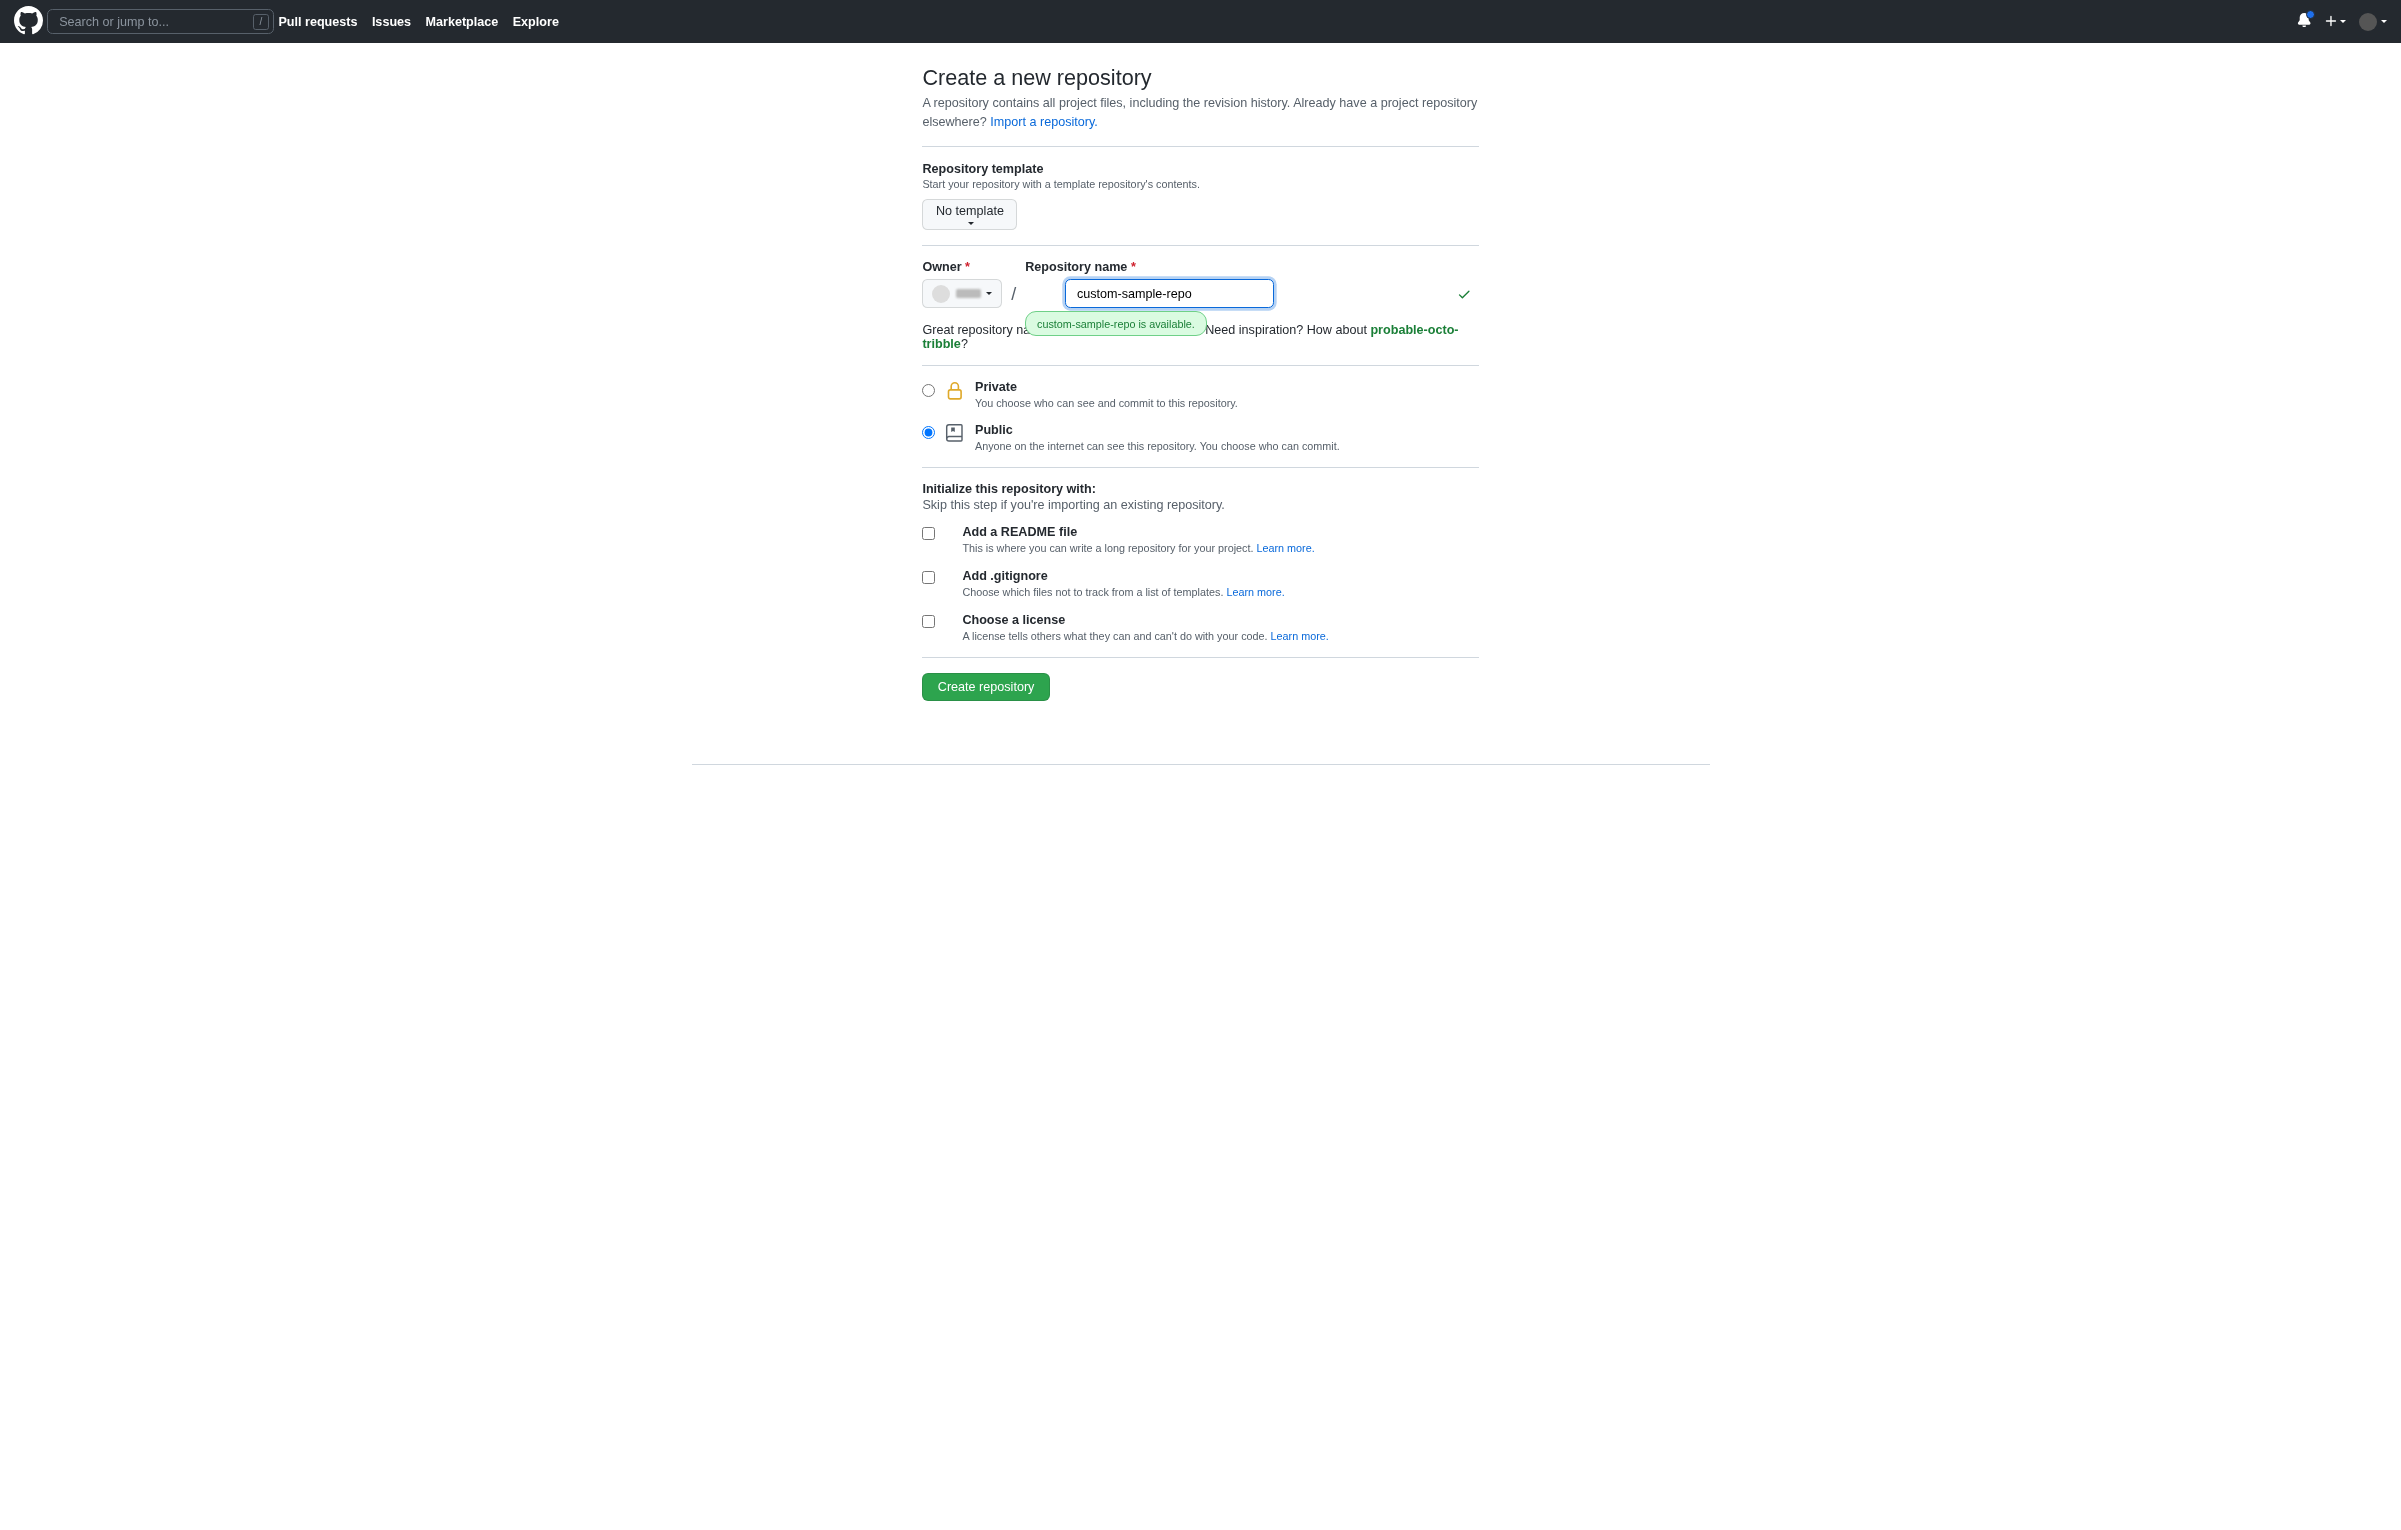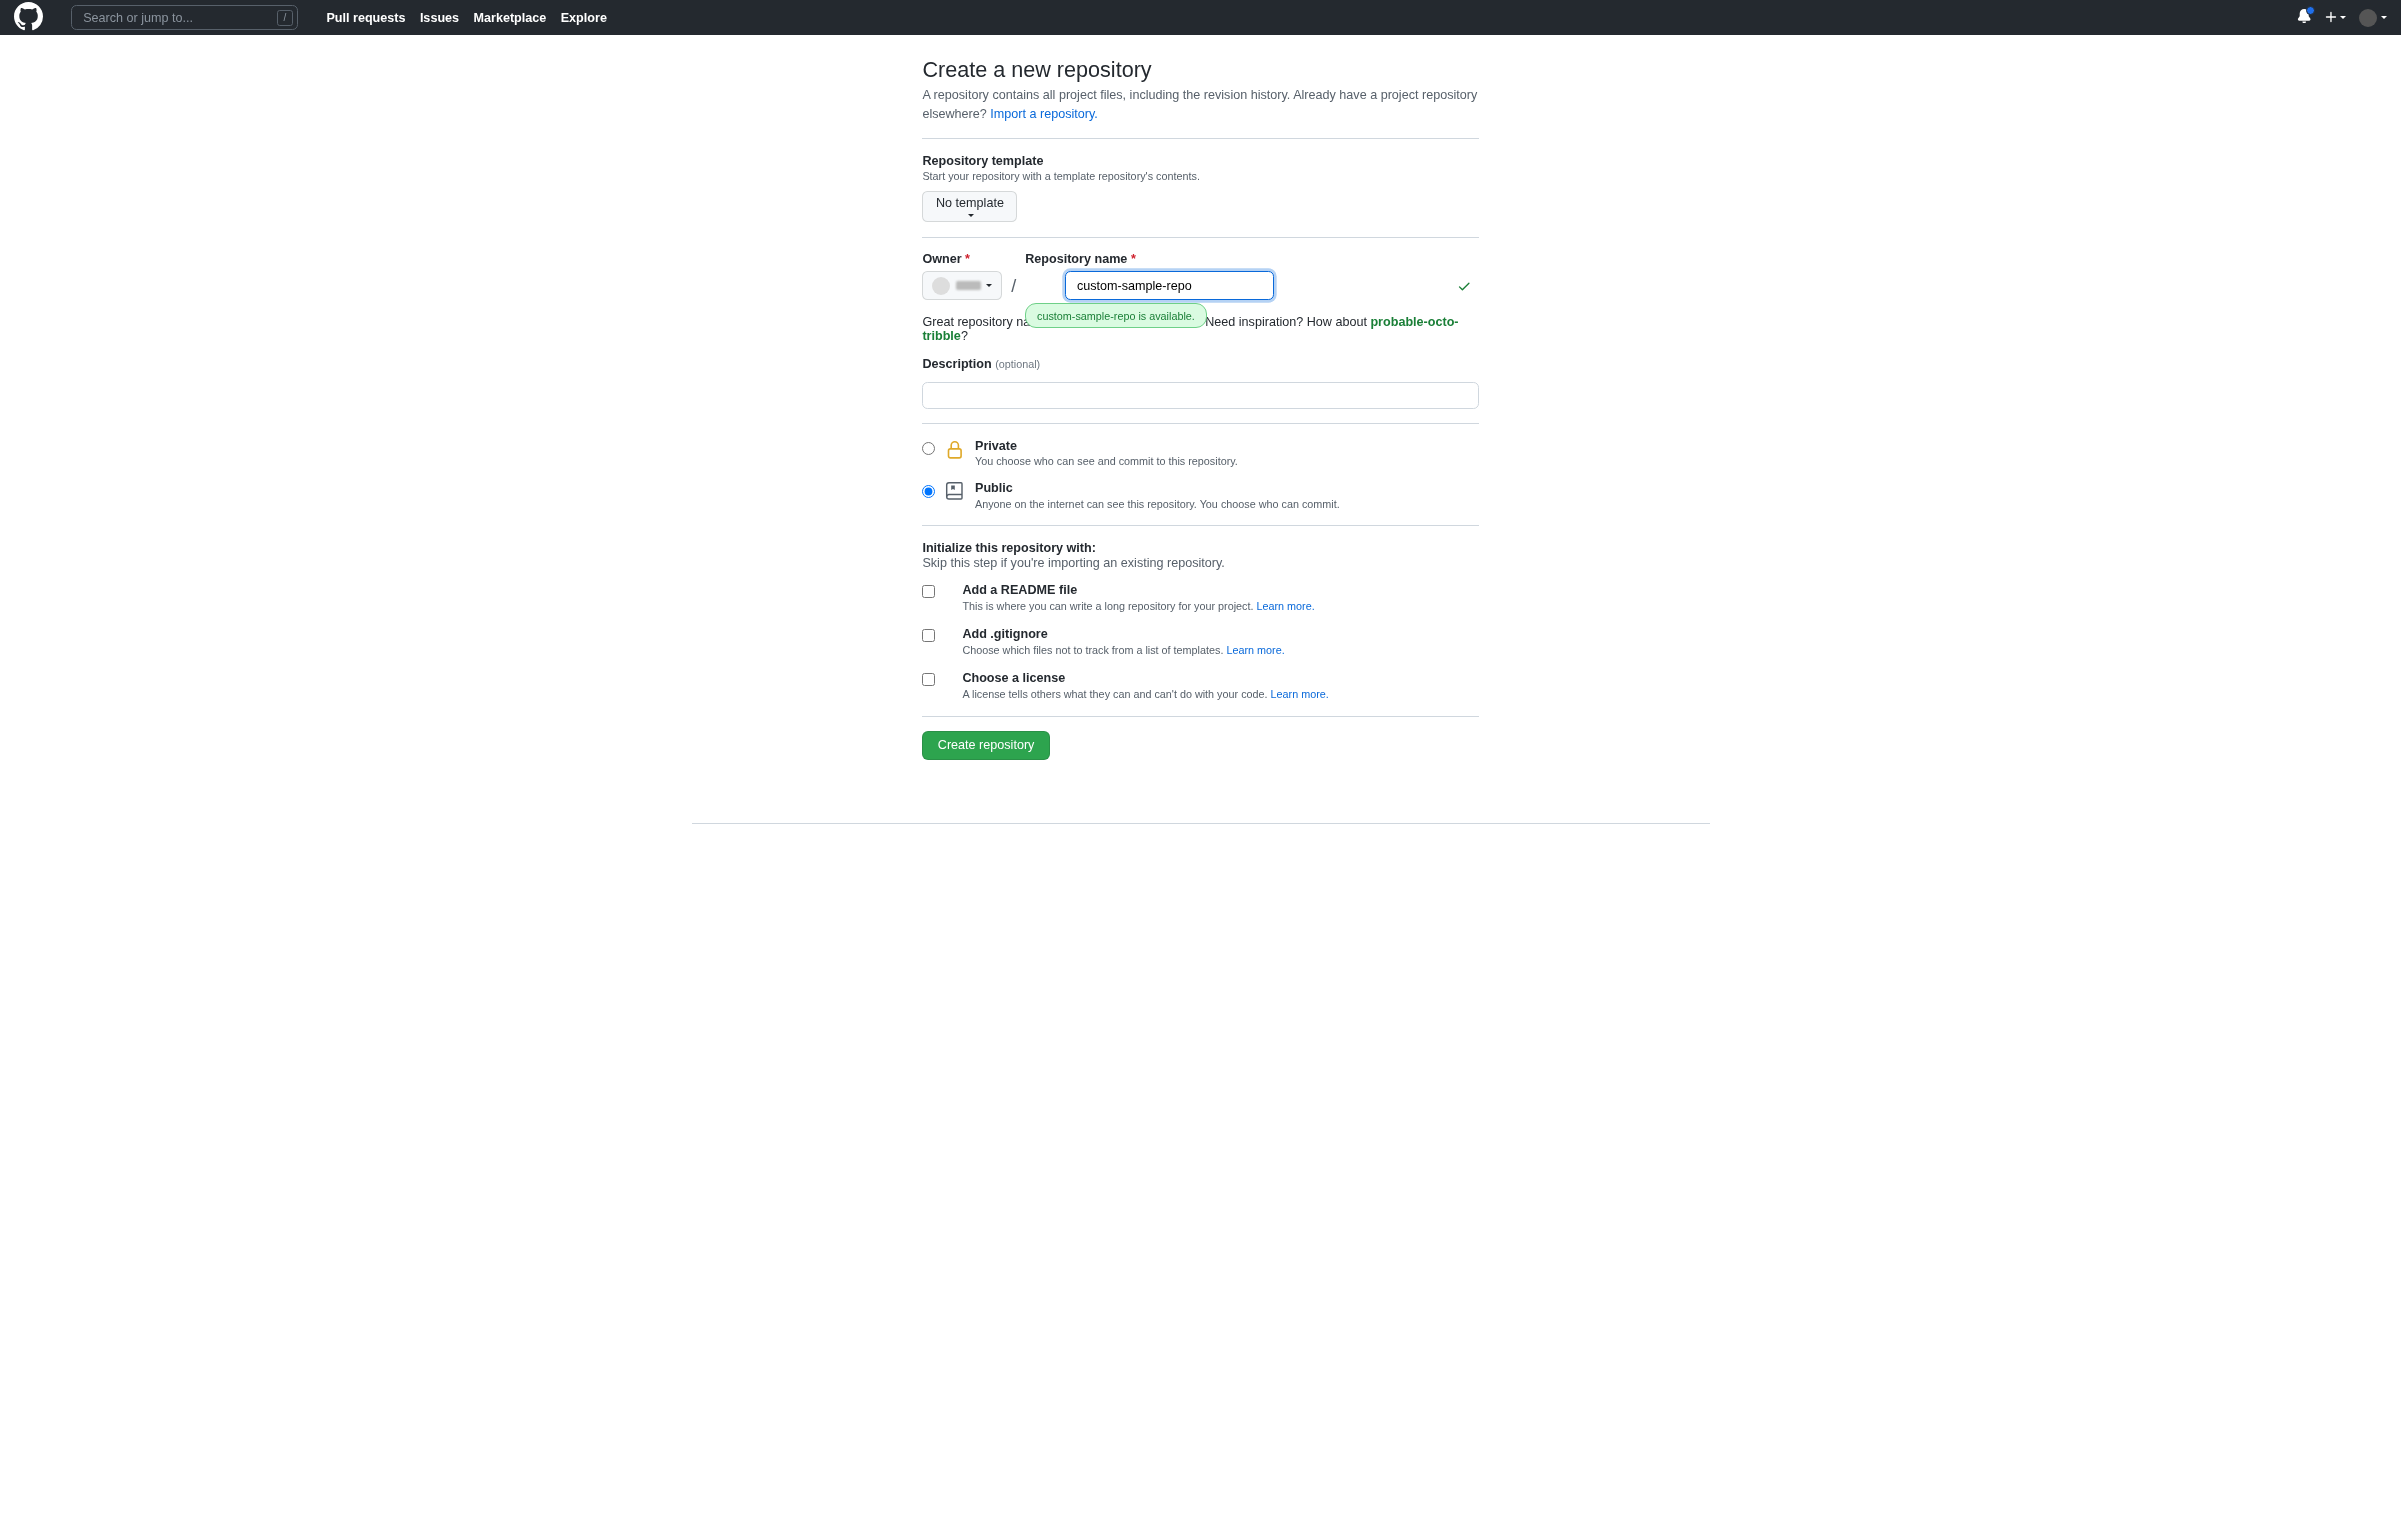--- a/index.html
+++ b/index.html
@@ -1,19 +1,19 @@
 <!DOCTYPE html>
 <html style="font-size:14.4px"><head>
   <meta charset="utf-8">
   <style>
     * { box-sizing: border-box; margin: 0; padding: 0; }
     body { font-family: -apple-system, BlinkMacSystemFont, "Segoe UI", Helvetica, Arial, sans-serif; font-size: 12.6px; color: #24292f; background: #fff; }
     
     
-    .header { background: #24292f; height: 35px; display: flex; align-items: center; padding: 0 14.4px; gap: 28px; }
+    .header { background: #24292f; height: 43px; display: flex; align-items: center; padding: 0 14.4px; gap: 4px; }
     .logo { width: 29px; height: 29px; fill: #fff; }
     .search-box { position: relative; width: 227px; }
     .search-input { width: 100%; height: 25px; background: #24292f; border: 0.9px solid #57606a; border-radius: 5.4px; padding: 0 25px 0 10.8px; color: #c9d1d9; font-size: 12.6px; outline: none; }
     .search-input::placeholder { color: #8b949e; }
     .search-slash { position: absolute; right: 5.4px; top: 4.5px; width: 16px; height: 16px; border: 0.9px solid #57606a; border-radius: 2.7px; display: flex; align-items: center; justify-content: center; color: #8b949e; font-size: 10px; }
     .nav { display: flex; gap: 14.4px; }
     .nav-link { color: #fff; text-decoration: none; font-weight: 600; font-size: 12.6px; }
     .header-right { margin-left: auto; display: flex; align-items: center; gap: 12.6px; }
     .bell-wrap { position: relative; }
     .bell-badge { position: absolute; top: -2.7px; right: -3.6px; width: 9px; height: 9px; background: #1f6feb; border-radius: 50%; border: 1.8px solid #24292f; }
@@ -157,26 +157,20 @@
           </svg>
         <div class="availability-bubble">custom-sample-repo is available.</div>
       </div>
     </div>
   </div>
 
   <p class="suggest-row">
     <span>Great repository names are short and memorable. Need inspiration? How about </span><a href="#" class="suggest-link">probable-octo-tribble</a><span>?</span>
   </p>
 
-  <div style="margin-top:14.4px;">
-    <label class="field-label">
-      <span>Description</span> <span class="optional">(optional)</span>
-    </label>
-    <input class="desc-input" style="">
-  </div>
 
   <hr class="sep">
 
   <div class="radio-row">
     <input type="radio" name="vis" style="">
     <span class="radio-icon">
       <svg viewBox="0 0 24 24" fill="none" stroke="#dfa92a" stroke-width="1.8">
           <rect x="5" y="11" width="14" height="10" rx="2"></rect>
           <path d="M8 11V7a4 4 0 0 1 8 0v4"></path>
         </svg>

